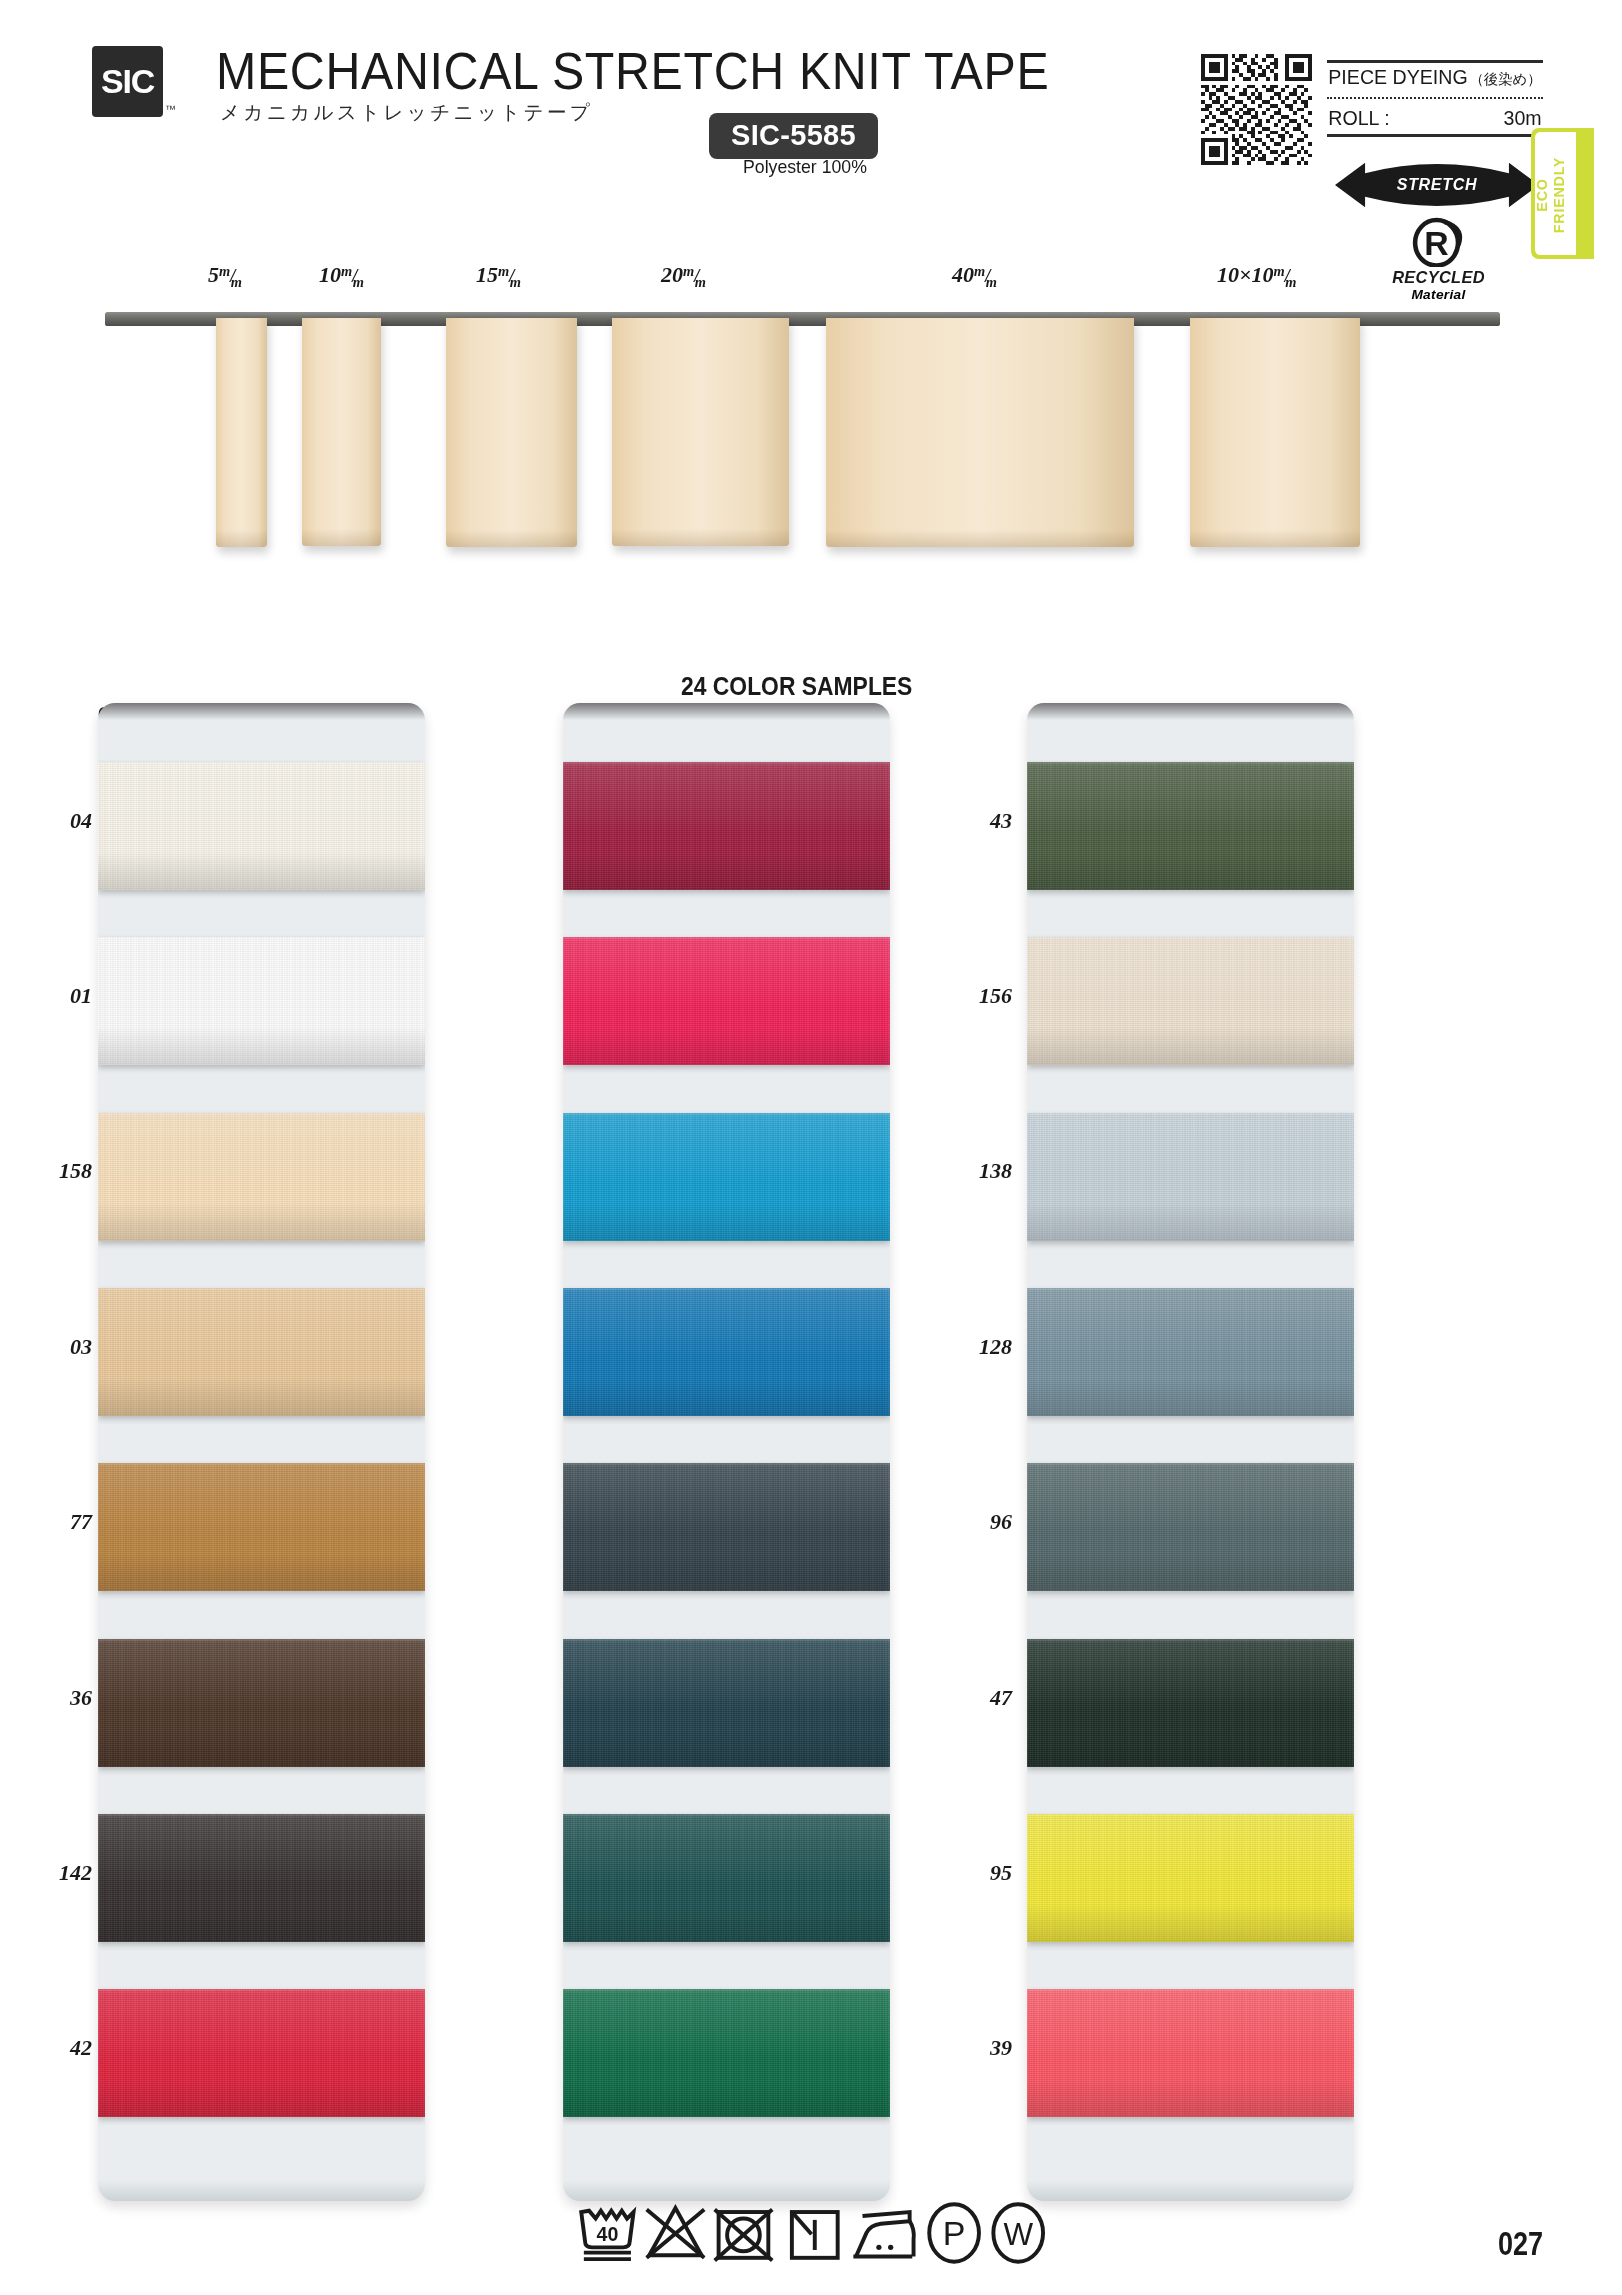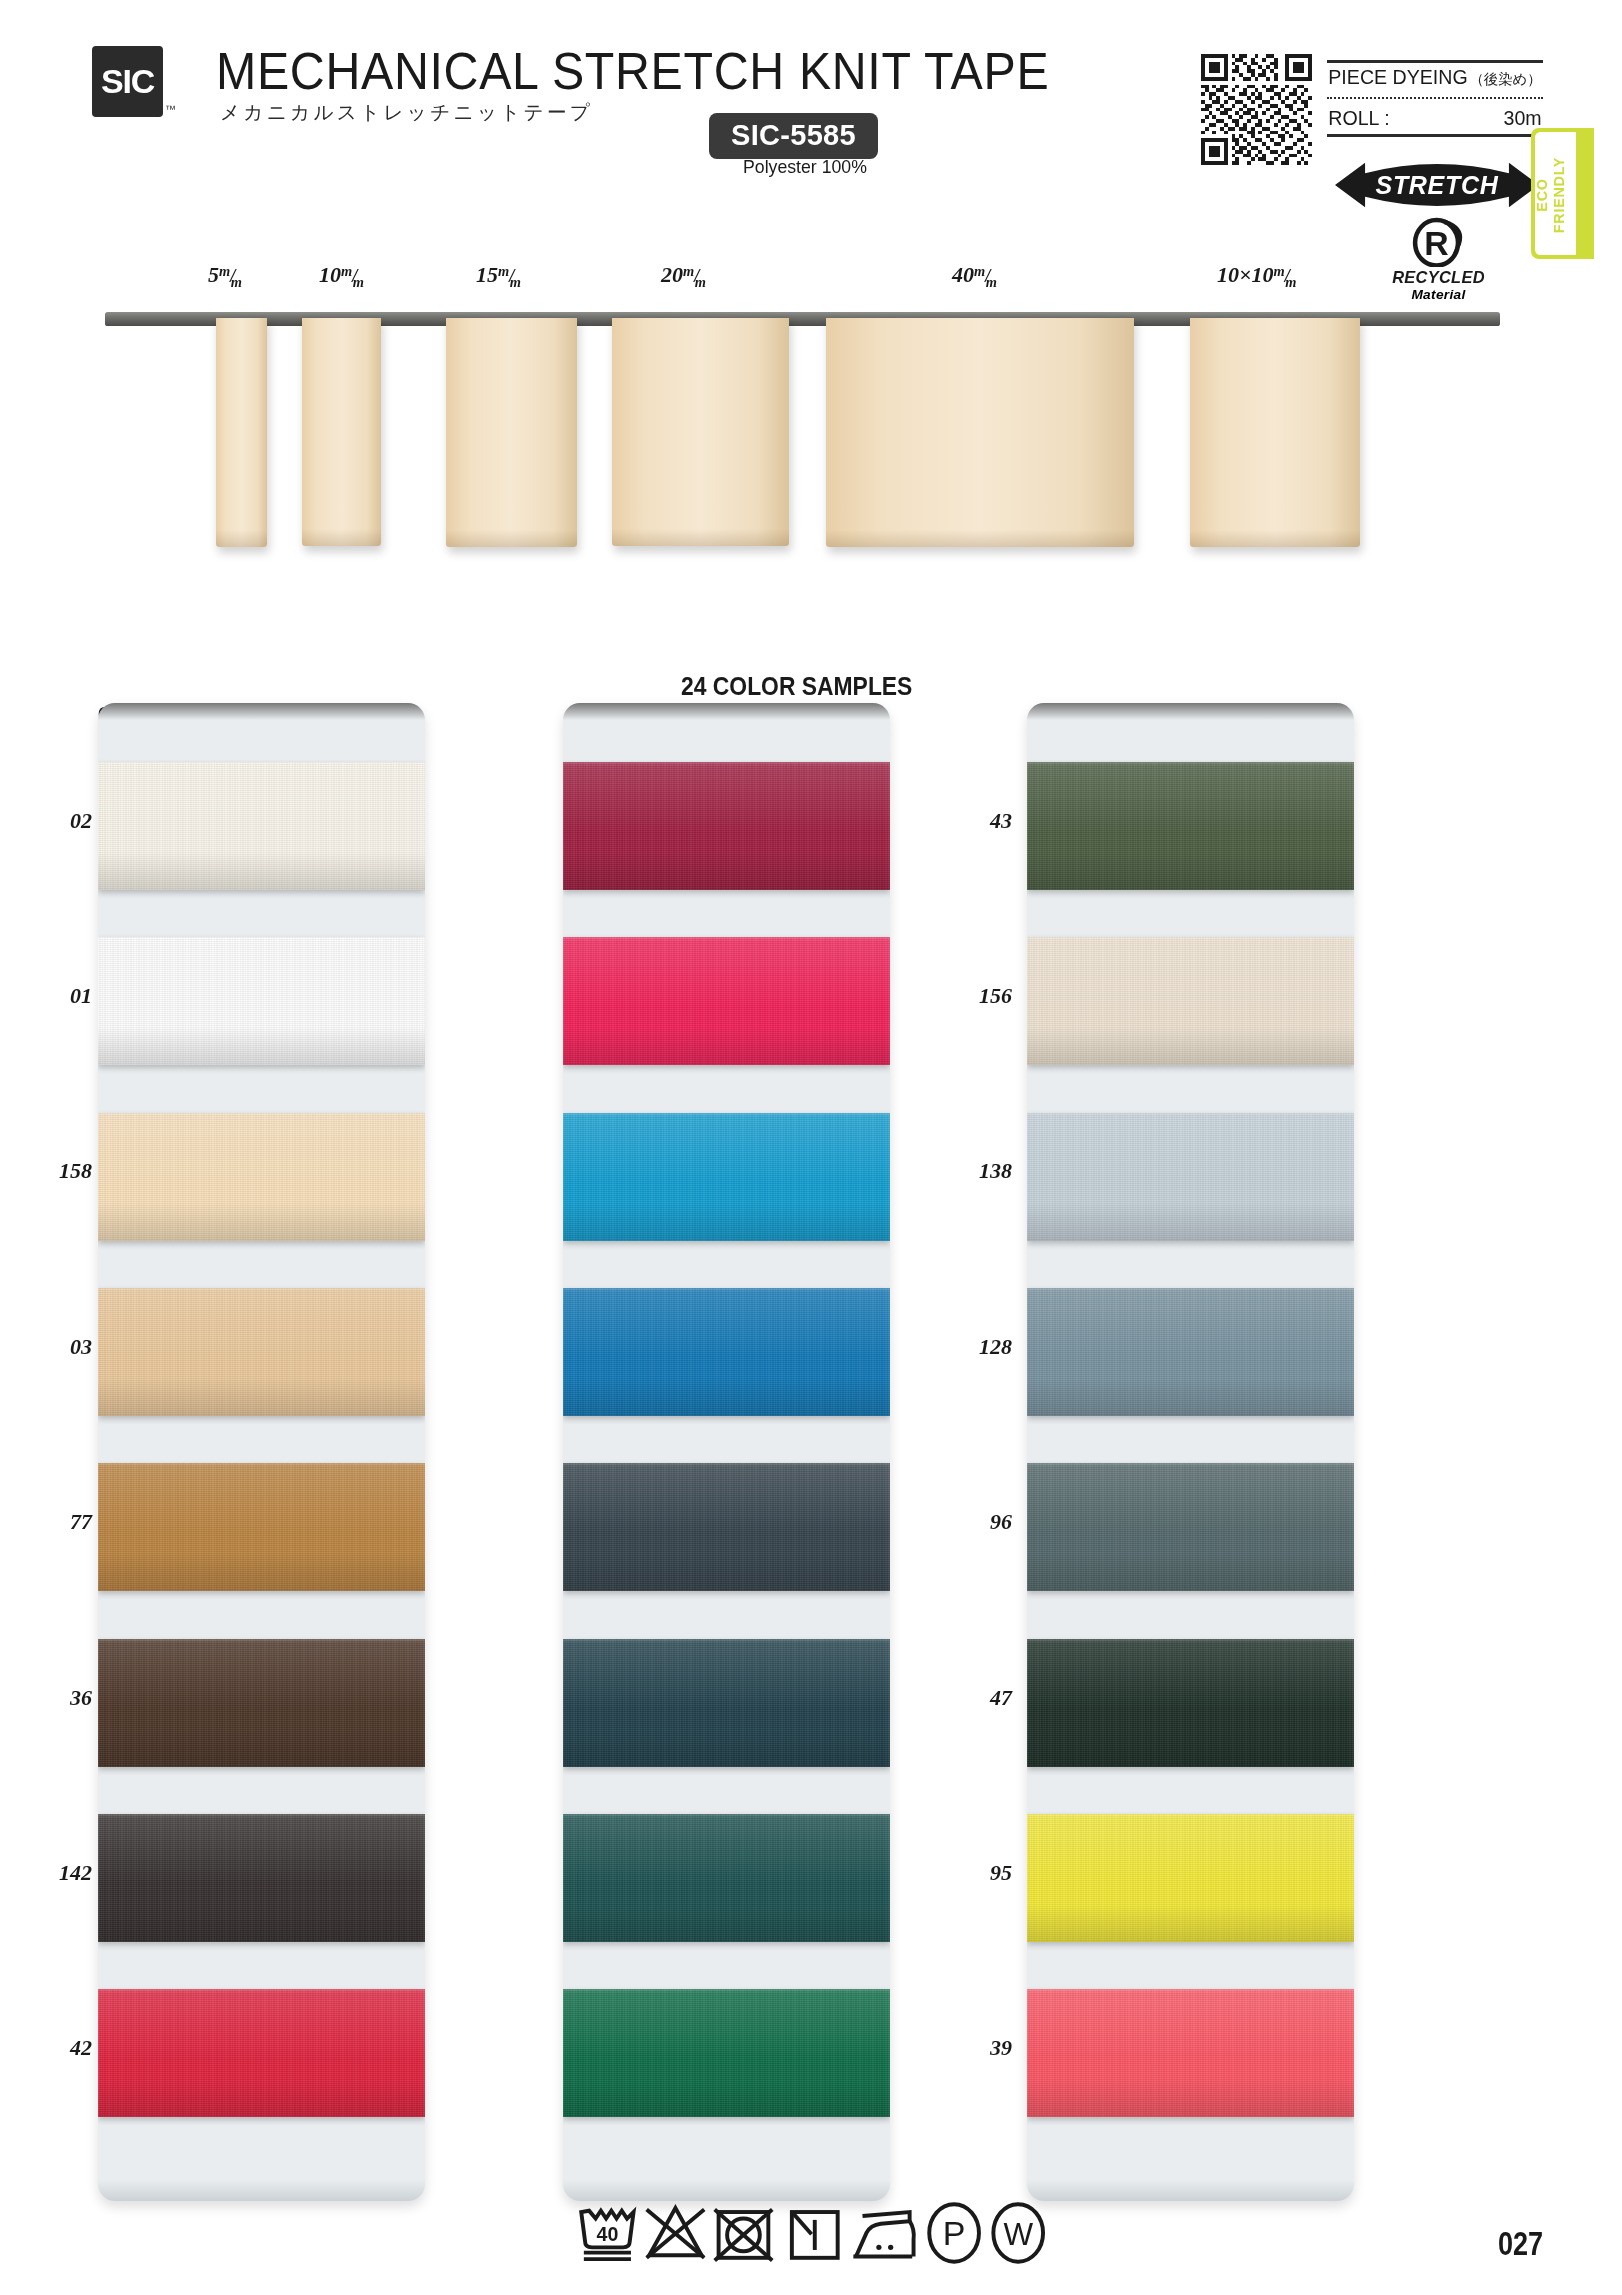--- a/index.html
+++ b/index.html
@@ -74,21 +74,21 @@
   .spec-row .jp { font-size:14.4px; font-family:"DejaVu Sans", sans-serif; }
   .spec-row.roll { padding:5.2px 1.3px 3.9px 1.3px; }
 
   
   .stretch-badge {
     position:absolute; left:1335px; top:160px; width:204px; height:50px;
   }
   .stretch-badge .st-text {
     position:absolute; left:0; top:0; width:204px; height:50px;
     display:flex; align-items:center; justify-content:center;
-    color:#fff; font-size:25px; font-weight:bold; font-style:italic;
+    color:#fff; font-size:16px; font-weight:bold; font-style:italic;
     letter-spacing:0.7px;
   }
 
   
   .recycled { position:absolute; left:1381px; top:216px; width:115px; text-align:center; }
   .recycled .rmark { width:65px; height:51px; margin:0 auto; position:relative; }
   .recycled .rlabel1 { font-size:16.4px; font-weight:bold; font-style:italic; color:#1a1a1a; margin-top:1.3px; letter-spacing:0.3px;}
   .recycled .rlabel2 { font-size:13.7px; font-weight:bold; font-style:italic; color:#000000; letter-spacing:0.3px;}
 
   
@@ -500,21 +500,21 @@
         <div class="width-label" style="left: 952px;"><span>40</span><span class="frac"><span class="n">m</span><span class="sl">/</span><span class="d">m</span></span></div>
         <div class="width-label" style="left: 1217px;"><span>10×10</span><span class="frac"><span class="n">m</span><span class="sl">/</span><span class="d">m</span></span></div>
       </div>
   </div>
 
   <div class="samples-title">24 COLOR SAMPLES</div>
   <div class="colno">Col.No.</div>
 
   <div id="swatch-area">
       <div class="swatch-col" style="left: 0px;">
-        <div class="col-label" style="left: 0px; top: 105px;">02</div>
+        <div class="col-label" style="left: 0px; top: 105px;">04</div>
         <div class="col-label" style="left: 0px; top: 280px;">01</div>
         <div class="col-label" style="left: 0px; top: 455px;">158</div>
         <div class="col-label" style="left: 0px; top: 631px;">03</div>
         <div class="col-label" style="left: 0px; top: 806px;">77</div>
         <div class="col-label" style="left: 0px; top: 982px;">36</div>
         <div class="col-label" style="left: 0px; top: 1157px;">142</div>
         <div class="col-label" style="left: 0px; top: 1332px; padding-left: 24px;">42</div>
         <div class="swatch-card">
           <div class="card-top-shade"></div>
           <div class="strip" style="top: 59px; background: rgb(246, 242, 232);">

